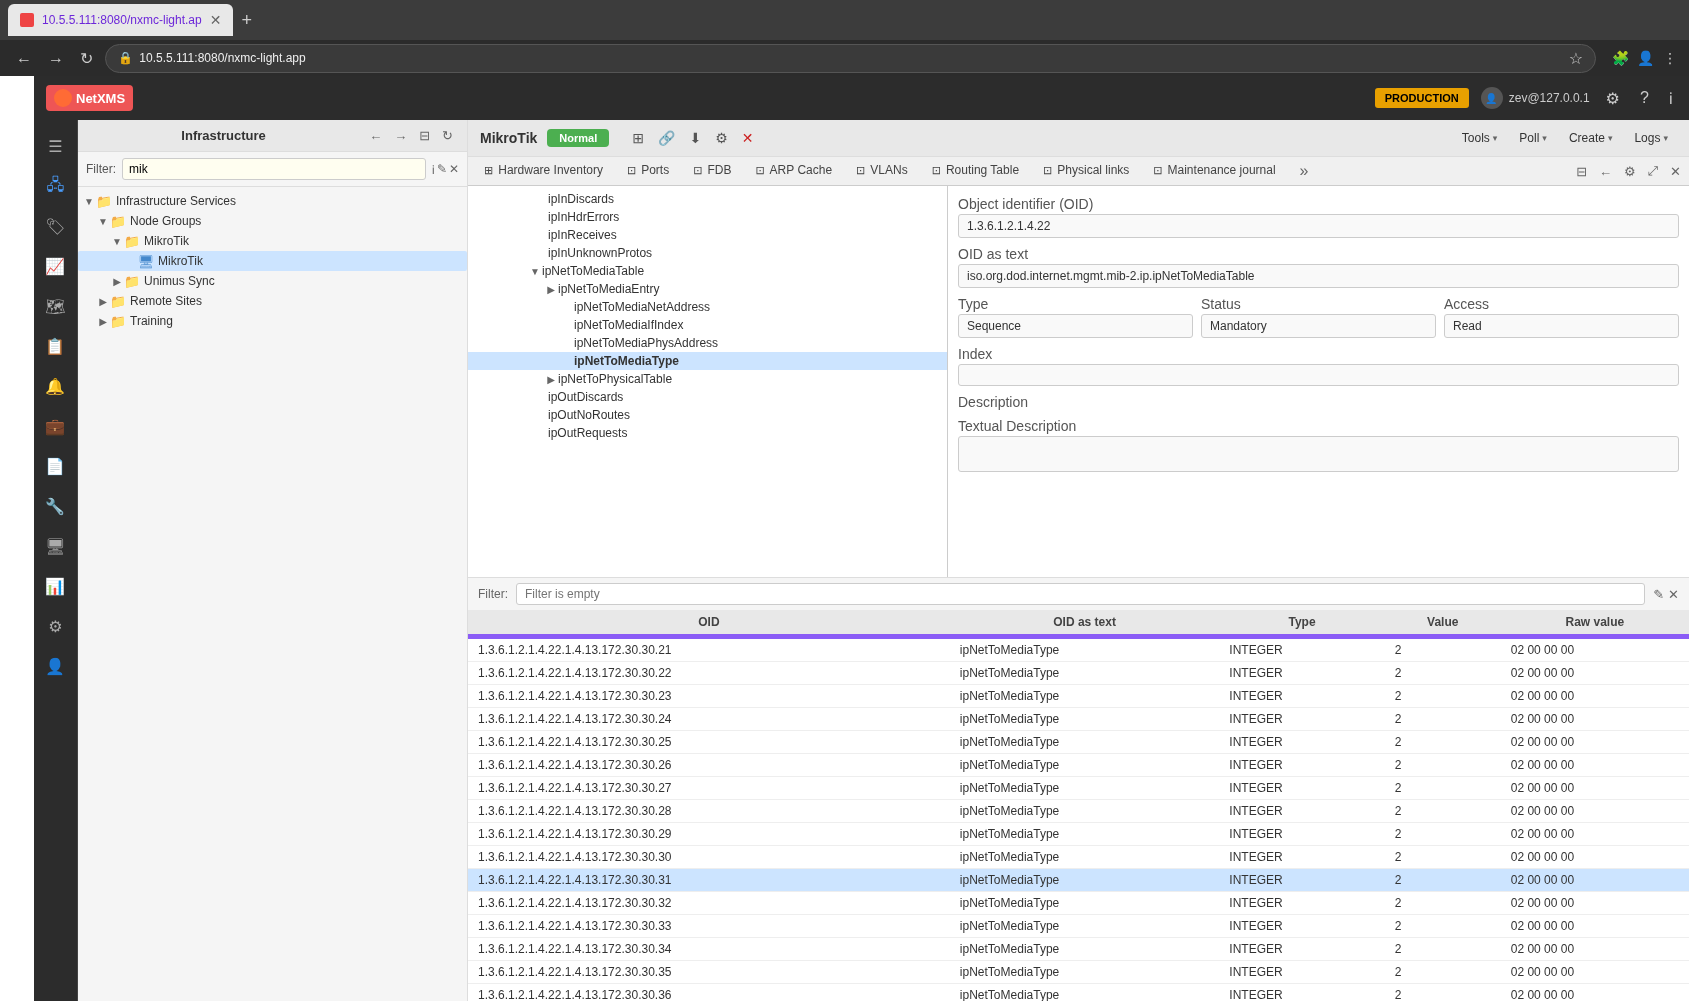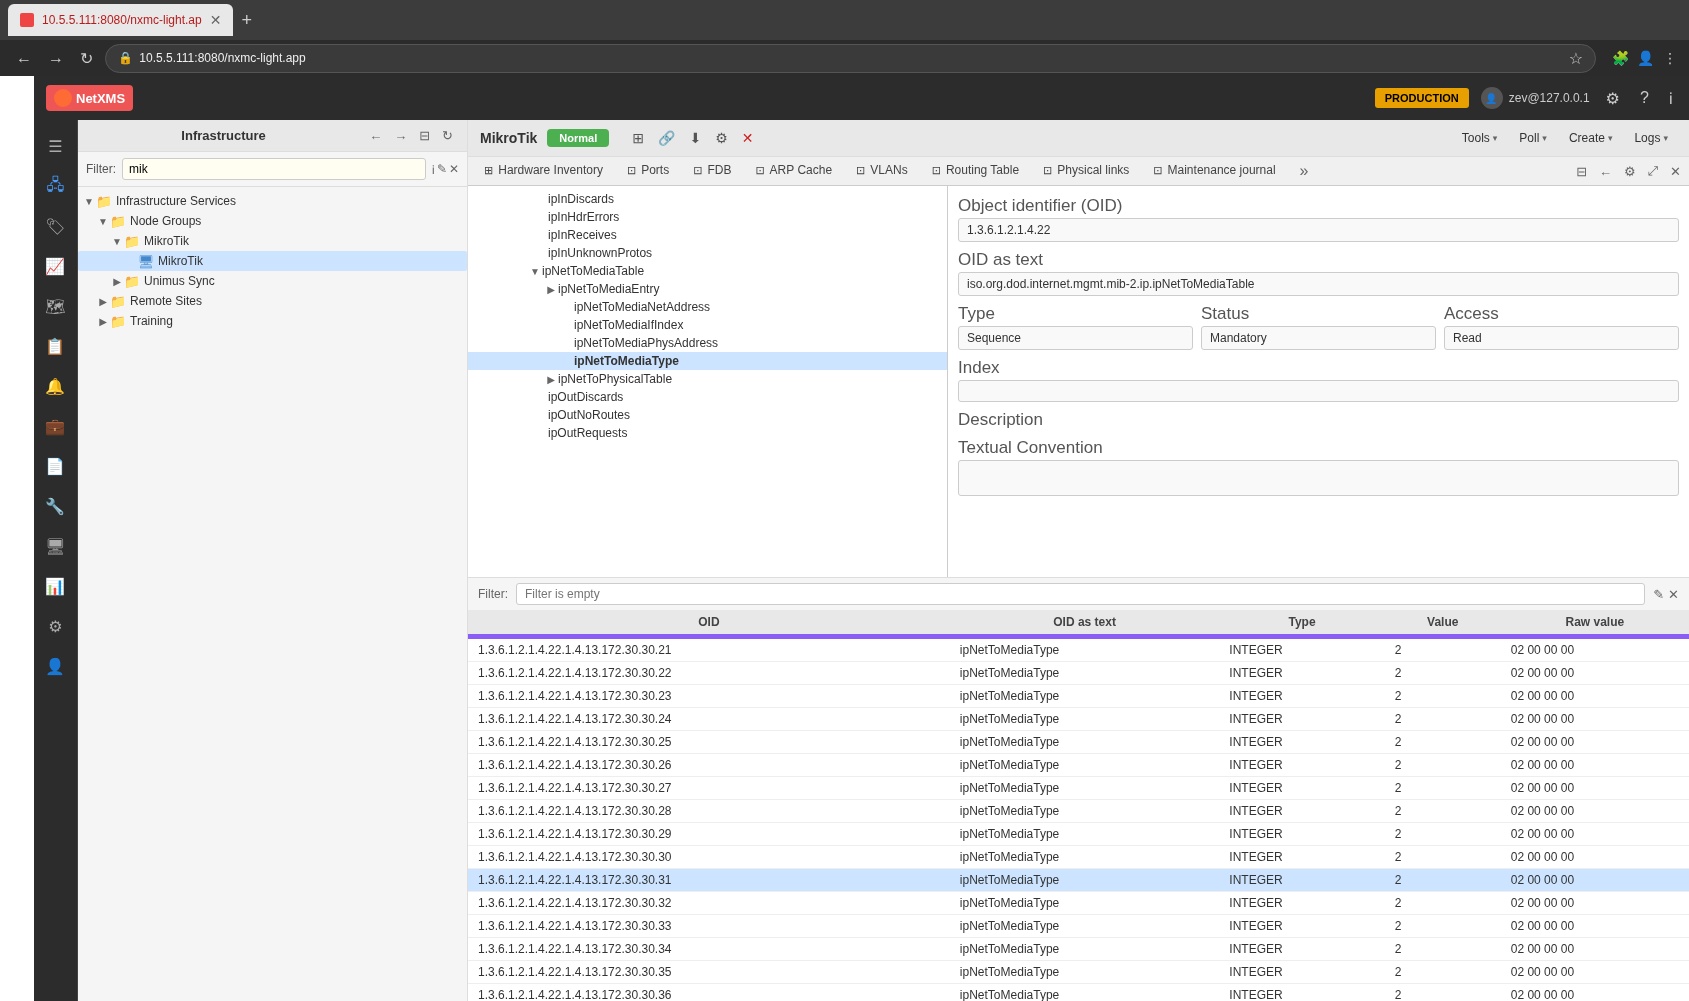--- a/index.html
+++ b/index.html
@@ -2,21 +2,21 @@
 <html><head>
   <meta charset="utf-8">
   <style>
     * { box-sizing: border-box; margin: 0; padding: 0; }
     body { font-family: -apple-system, BlinkMacSystemFont, 'Segoe UI', Arial, sans-serif; font-size: 12px; background: #f0f0f0; overflow: hidden; }
 
     
     .browser-chrome { background: #3c3c3c; height: 40px; display: flex; align-items: center; padding: 0 8px; gap: 8px; }
     .browser-tab { background: #e8e8e8; border-radius: 6px 6px 0 0; padding: 0 12px; height: 32px; display: flex; align-items: center; gap: 8px; font-size: 12px; min-width: 200px; }
     .tab-favicon { width: 14px; height: 14px; background: #e44; border-radius: 2px; }
-    .tab-title { flex: 1; overflow: hidden; text-overflow: ellipsis; white-space: nowrap; color: #b91c1c; }
+    .tab-title { flex: 1; overflow: hidden; text-overflow: ellipsis; white-space: nowrap; color: #6d28d9; }
     .tab-close { color: #666; cursor: pointer; font-size: 14px; }
     .new-tab-btn { color: #ccc; font-size: 18px; cursor: pointer; }
     .browser-controls { background: #2b2b2b; height: 36px; display: flex; align-items: center; padding: 0 12px; gap: 8px; }
     .nav-btn { color: #ccc; background: none; border: none; font-size: 16px; cursor: pointer; padding: 4px; }
     .address-bar { flex: 1; background: #3a3a3a; border: 1px solid #555; border-radius: 20px; padding: 4px 12px; color: #eee; font-size: 12px; display: flex; align-items: center; gap: 6px; }
     .address-text { flex: 1; color: #eee; }
     .bookmark-btn { color: #ccc; font-size: 16px; cursor: pointer; }
     .browser-actions { display: flex; gap: 8px; margin-left: 8px; }
     .browser-action-btn { color: #ccc; font-size: 14px; cursor: pointer; }
 
@@ -91,21 +91,21 @@
     .mib-tree { flex: 1; overflow: auto; padding: 4px 0; background: #fff; }
     .mib-row { padding: 2px 6px; cursor: pointer; display: flex; align-items: center; white-space: nowrap; }
     .mib-row.selected { background: #cce4ff; font-weight: bold; }
     .mib-toggle { width: 14px; display: inline-flex; align-items: center; justify-content: center; color: #666; font-size: 10px; flex-shrink: 0; }
     .mib-label { font-size: 12px; color: #333; }
 
     
     .oid-panel { flex: 1; display: flex; flex-direction: column; overflow: hidden; background: #fff; }
     .oid-fields { padding: 10px; display: flex; flex-direction: column; gap: 8px; overflow: auto; }
     .field-group { display: flex; flex-direction: column; gap: 2px; }
-    .field-label { font-size: 17px; color: #555; font-weight: 500; }
+    .field-label { font-size: 14px; color: #555; font-weight: 500; }
     .field-value { border: 1px solid #ccc; border-radius: 3px; padding: 4px 8px; font-size: 12px; color: #333; background: #f9f9f9; }
     .field-row { display: flex; gap: 8px; }
     .field-row .field-group { flex: 1; }
     .field-textarea { border: 1px solid #ccc; border-radius: 3px; padding: 4px 8px; font-size: 12px; color: #333; background: #f9f9f9; min-height: 52px; line-height: 1.4; }
     .field-textarea-small { min-height: 36px; }
 
     
     .filter-bar { background: #f5f5f5; border-top: 1px solid #ddd; padding: 5px 10px; display: flex; align-items: center; gap: 8px; }
     .filter-bar-label { color: #666; font-size: 12px; }
     .filter-bar-input { flex: 1; border: 1px solid #ccc; padding: 3px 8px; font-size: 12px; border-radius: 3px; background: #fff; }
@@ -437,21 +437,21 @@
               </div>
             </div>
             <div class="field-group">
               <span class="field-label">Index</span>
               <div class="field-value" style="min-height:22px;"></div>
             </div>
             <div class="field-group">
               <span class="field-label">Description</span>
             </div>
             <div class="field-group">
-              <span class="field-label">Textual Convention</span>
+              <span class="field-label">Textual Description</span>
               <div class="field-textarea field-textarea-small"></div>
             </div>
           </div>
         </div>
       </div>
 
       <div class="filter-bar">
         <span class="filter-bar-label">Filter:</span>
         <input class="filter-bar-input" placeholder="Filter is empty" style="">
         <div class="filter-bar-btns">

